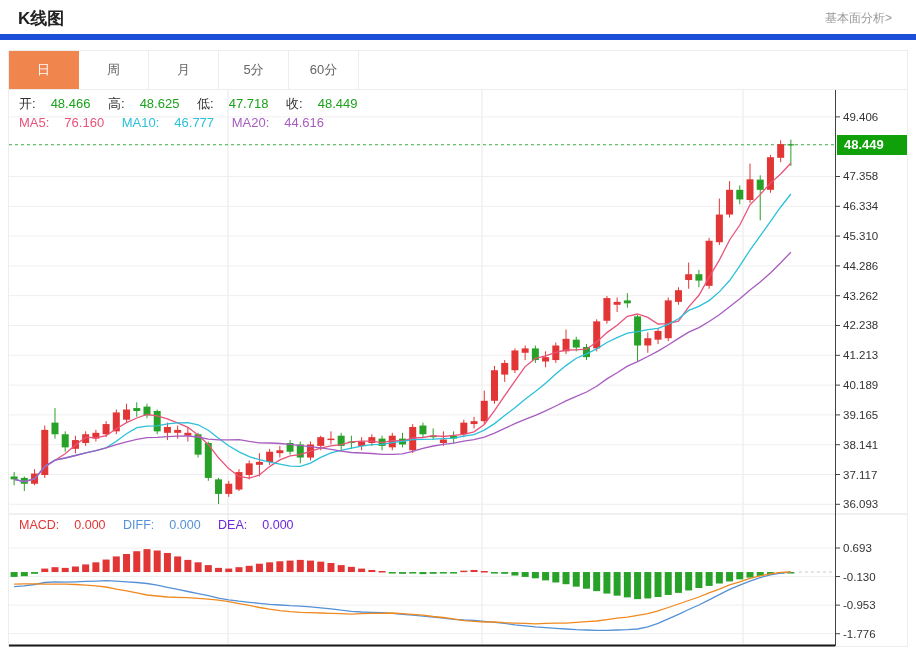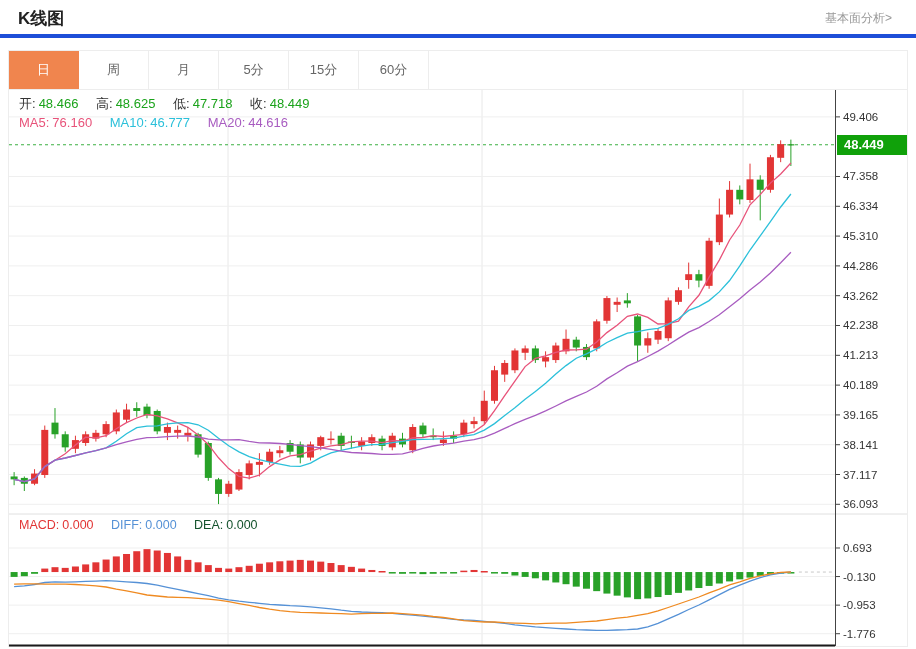--- a/index.html
+++ b/index.html
@@ -1,59 +1,58 @@
 <!DOCTYPE html>
 <html><head>
 <meta charset="utf-8">
 <style>
   html,body{margin:0;padding:0;background:#fff;}
   body{width:916px;height:649px;position:relative;font-family:"Liberation Sans",sans-serif;overflow:hidden;}
-  .page-header{position:absolute;left:0;top:0;width:916px;height:34px;border-bottom:4px solid #1d4ed8;}
+  .page-header{position:absolute;left:0;top:0;width:916px;height:34px;border-bottom:6px solid #1d4ed8;}
   .page-title{position:absolute;left:18px;top:7px;font-size:17px;font-weight:bold;color:#222;}
   .top-link{position:absolute;right:24px;top:10px;font-size:12px;color:#999;cursor:pointer;}
   .chart-box{position:absolute;left:8px;top:50px;width:898px;height:595px;border:1px solid #ededed;}
   .tabs{display:flex;height:38px;border-bottom:1px solid #ededed;background:#fff;}
   .tab{width:70px;line-height:38px;text-align:center;font-size:13px;color:#666;
        border-right:1px solid #ededed;box-sizing:border-box;cursor:pointer;background:#fff;}
   .tab.active{background:#f0854e;color:#fff;border-right:1px solid #f0854e;}
   .tab-filler{flex:1;}
   .plot-wrap{position:relative;width:898px;height:557px;}
   .plot-wrap svg{position:absolute;left:0;top:0;}
   .legend{position:absolute;left:10px;font-size:13px;white-space:nowrap;z-index:3;}
   .legend .lbl{color:#333;}
   .legend span{margin-right:3px;}
-  .legend .val{margin-right:14px;}
+  .legend .val{margin-right:14px;margin-left:12px;}
   .ohlc-legend{top:5px;}
   .ma-legend{top:25px;}
   .macd-legend{top:428px;font-size:12.5px;}
   .green{color:#1ba31b;}
   .ma5{color:#e8537a;}
   .ma10{color:#2cc0da;}
   .ma20{color:#a85cc0;}
   .macd-red{color:#e23535;}
   .diff-blue{color:#5591d6;}
-  .dea-orange{color:#14532d;}
+  .dea-orange{color:#6d28d9;}
   .price-tag{position:absolute;left:828px;top:45px;width:70px;height:20px;background:#10a10a;
     color:#fff;font-size:13px;font-weight:bold;line-height:20px;padding-left:7px;box-sizing:border-box;z-index:4;}
 </style>
 </head>
 <body>
 
 <div class="page-header">
   <span class="page-title">K线图</span>
   <span class="top-link">基本面分析&gt;</span>
 </div>
 
 <div class="chart-box">
   <div class="tabs">
       <div class="tab active">日</div>
       <div class="tab">周</div>
       <div class="tab">月</div>
       <div class="tab">5分</div>
-      <div class="tab">15分</div>
       <div class="tab">60分</div>
       <div class="tab-filler"></div>
     </div>
   <div class="plot-wrap">
     <svg width="898" height="557" viewBox="0 0 898 557">
         <line x1="219" y1="0" x2="219" y2="556" stroke="#e8e8e8" stroke-width="1"></line>
         <line x1="473" y1="0" x2="473" y2="556" stroke="#e8e8e8" stroke-width="1"></line>
         <line x1="734" y1="0" x2="734" y2="556" stroke="#e8e8e8" stroke-width="1"></line>
         <line x1="0" y1="26.889224433768003" x2="826" y2="26.889224433768003" stroke="#efefef" stroke-width="1"></line>
         <line x1="826" y1="26.889224433768003" x2="831" y2="26.889224433768003" stroke="#444444" stroke-width="1"></line>

